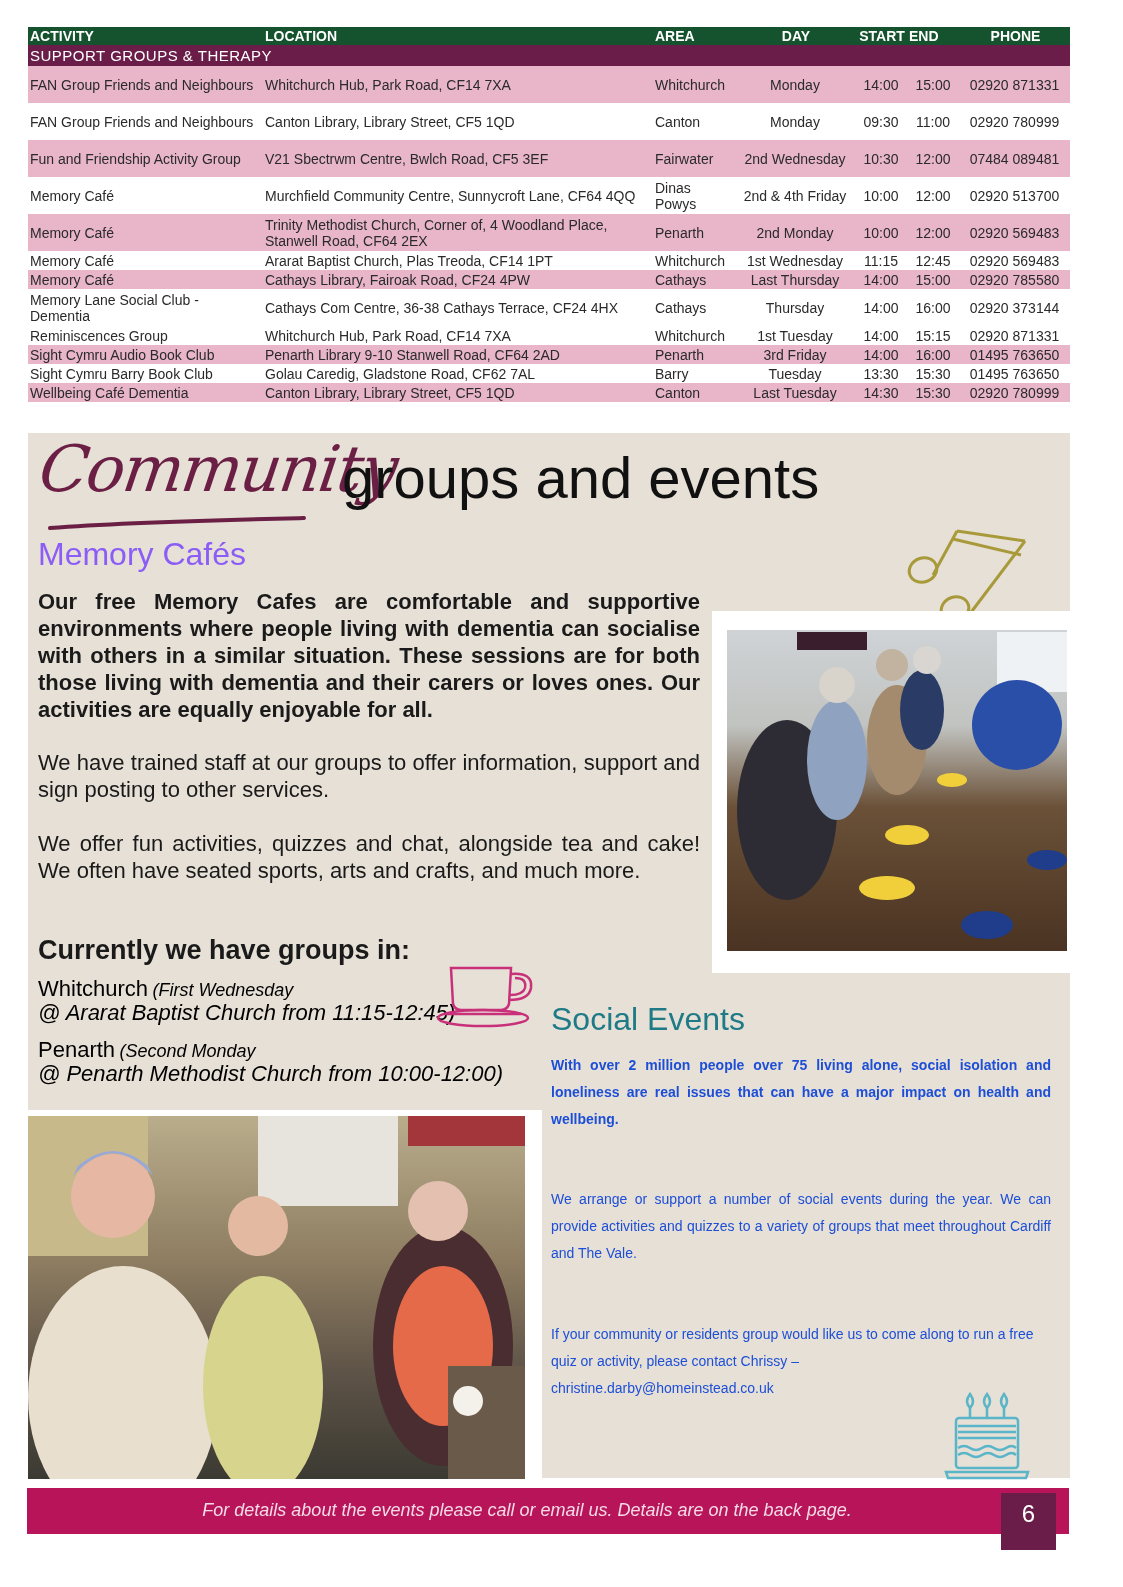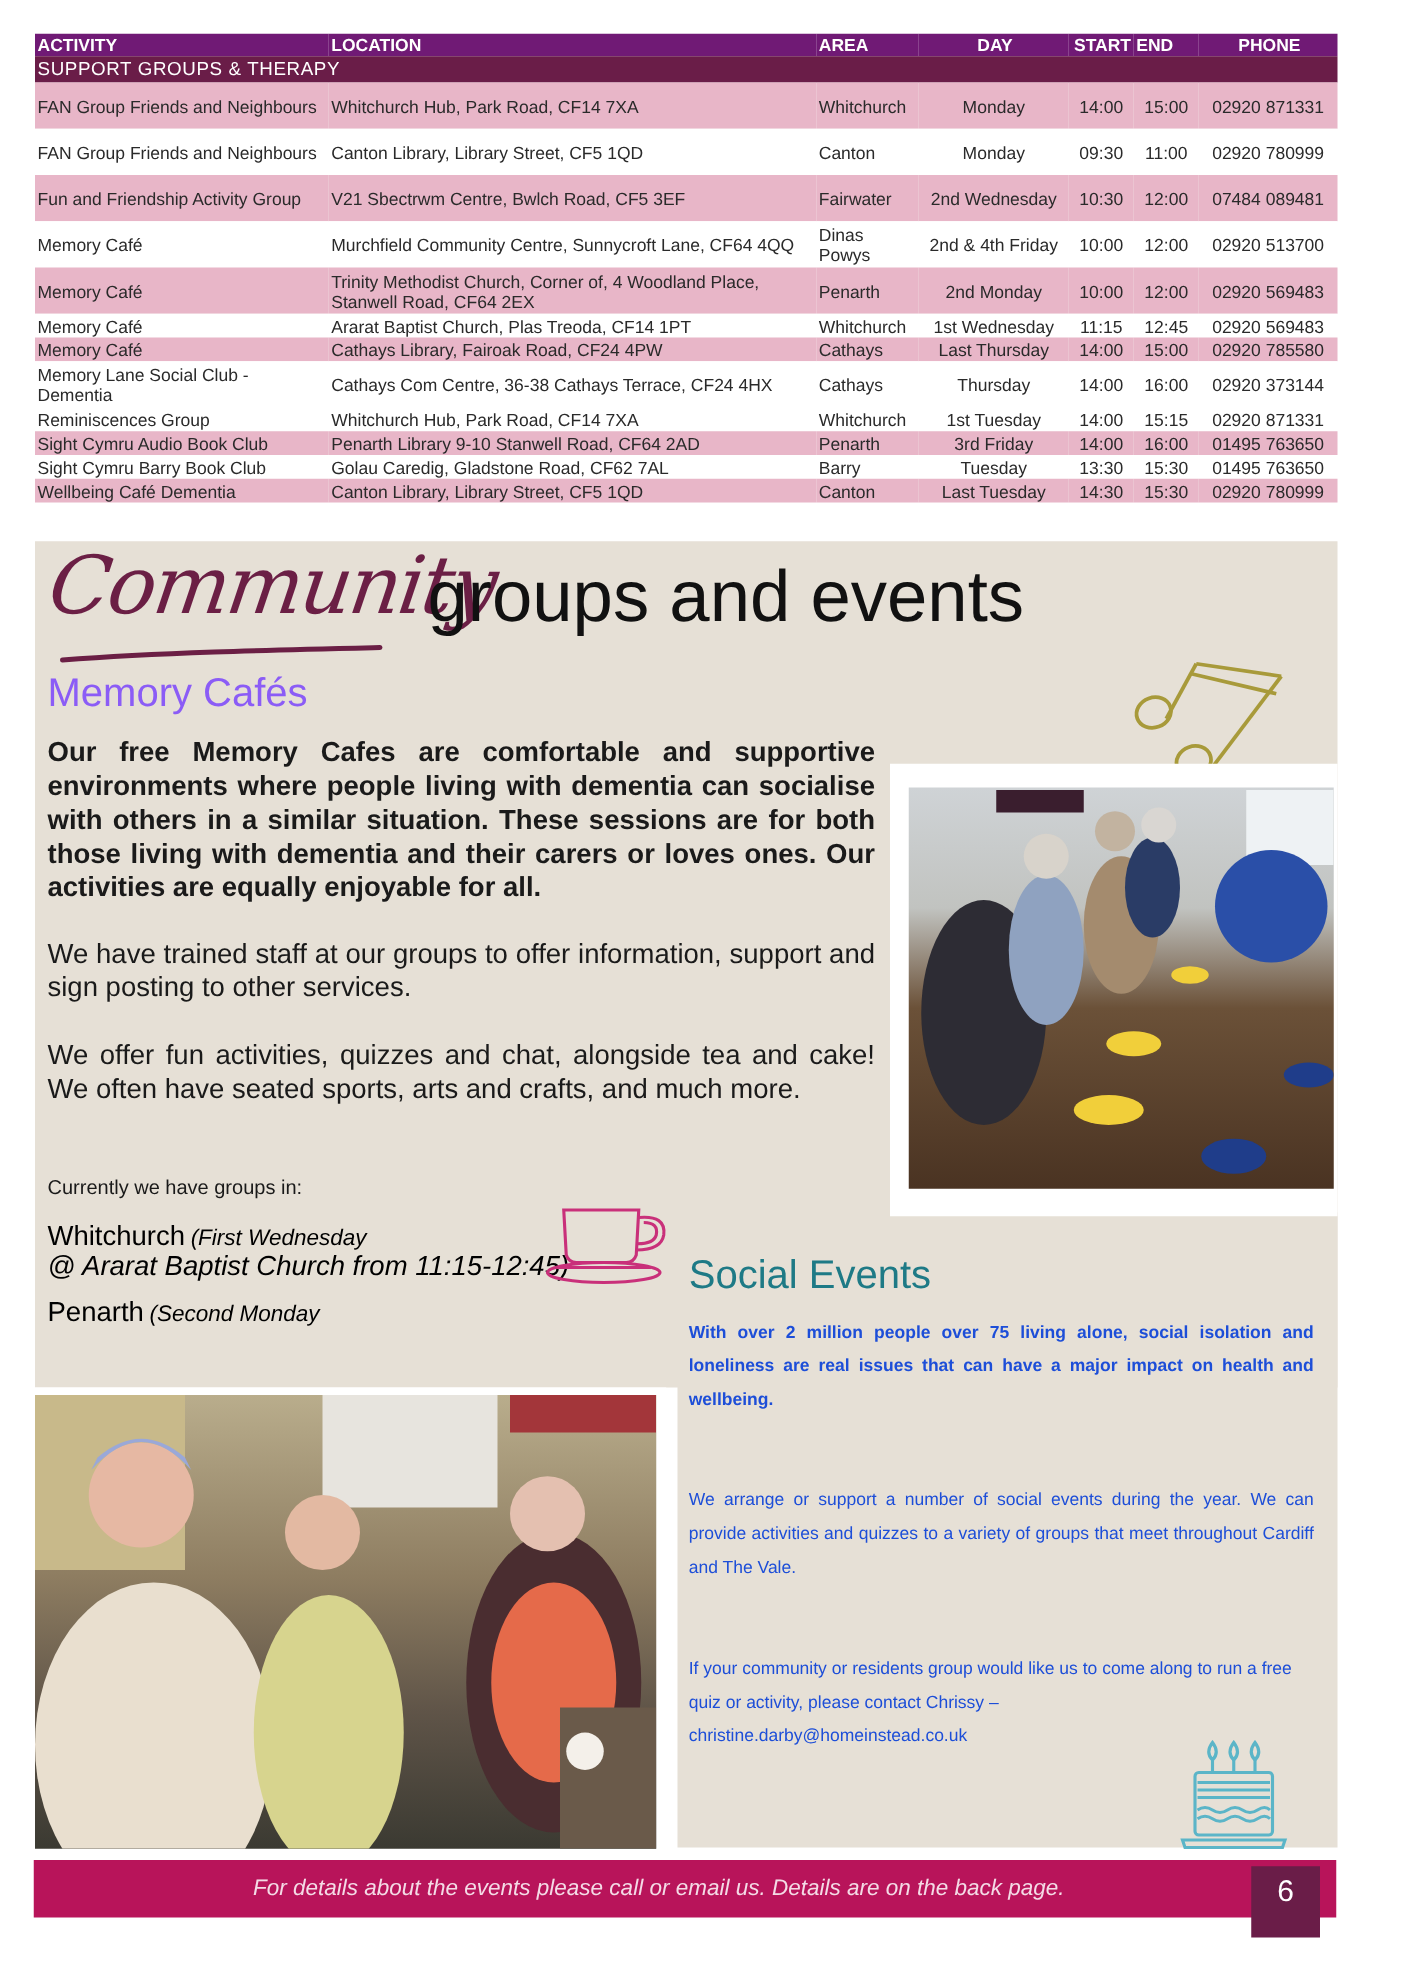--- a/index.html
+++ b/index.html
@@ -1,21 +1,21 @@
 <!DOCTYPE html>
 <html><head>
 <meta charset="utf-8">
 <style>
   * { box-sizing: border-box; margin: 0; padding: 0; }
   html, body { width: 1123px; height: 1587px; background: #ffffff; overflow: hidden; }
   body { position: relative; font-family: "DejaVu Sans", "Liberation Sans", sans-serif; color: #1a1a1a; }
 
   
   .schedule { position: absolute; left: 28px; top: 27px; width: 1042px; border-collapse: collapse; table-layout: fixed; font-family: "Liberation Sans", sans-serif; font-size: 14px; color: #2a2a2a; }
-  .schedule th { background: #701a75; color: #fff; font-weight: bold; font-size: 14px; height: 18px; padding: 0 0 0 2px; text-align: left; line-height: 18px; }
+  .schedule th { background: #14532d; color: #fff; font-weight: bold; font-size: 14px; height: 18px; padding: 0 0 0 2px; text-align: left; line-height: 18px; }
   .schedule th.c { text-align: center; }
   .schedule .section td { background: #6a1d48; color: #fff; height: 21px; font-size: 15px; letter-spacing: 0.5px; padding: 0 2px; line-height: 21px; }
   .schedule td { padding: 0 2px; vertical-align: middle; line-height: 16px; }
   .schedule td.c { text-align: center; }
   .schedule tr.pink td { background: #e8b6c8; }
   .schedule tr.white td { background: #ffffff; }
   .schedule tr.h36 td { height: 37px; }
   .schedule tr.h19 td { height: 19px; }
 
   
@@ -26,21 +26,21 @@
   .script-underline { position: absolute; left: 48px; top: 516px; }
   .main-title { position: absolute; left: 342px; top: 444px; font-family: "Liberation Sans", sans-serif; font-size: 58px; color: #111; }
 
   .memory-heading { position: absolute; left: 38px; top: 536px; font-family: "Liberation Sans", sans-serif; font-size: 32px; color: #8b5cf6; }
 
   .para { position: absolute; left: 38px; width: 662px; font-family: "Liberation Sans", sans-serif; font-size: 22px; line-height: 27px; text-align: justify; color: #1a1a1a; }
   .para.bold { font-weight: bold; }
   .p1 { top: 588px; }
   .p2 { top: 749px; }
   .p3 { top: 830px; }
-  .p4 { top: 937px; font-size: 16px; }
+  .p4 { top: 937px; font-size: 27px; font-weight: bold; }
 
   .group { position: absolute; left: 38px; font-family: "Liberation Sans", sans-serif; color: #000000; }
   .group .town { font-size: 22px; }
   .group .when { font-style: italic; font-size: 18px; }
   .group .where { display: block; font-style: italic; font-size: 22px; line-height: 22px; }
   .g1 { top: 976px; }
   .g2 { top: 1037px; }
 
   
   .photo-frame { position: absolute; left: 712px; top: 611px; width: 358px; height: 362px; background: #ffffff; }
@@ -231,20 +231,21 @@
 <div class="para p4">Currently we have groups in:</div>
 
 <div class="group g1">
   <span class="town">Whitchurch</span>
   <span class="when">(First Wednesday</span>
   <span class="where">@ Ararat Baptist Church from 11:15-12:45)</span>
 </div>
 <div class="group g2">
   <span class="town">Penarth</span>
   <span class="when">(Second Monday</span>
+  <span class="where">@ Penarth Methodist Church from 10:00-12:00)</span>
 </div>
 
 <svg class="icon" style="left:435px; top:962px;" width="100" height="70" viewBox="0 0 100 70">
   <g fill="none" stroke="#c9307a" stroke-width="2.5">
     <path d="M16 6 L 76 6 L 74 42 Q 72 48 66 48 L 26 48 Q 20 48 18 42 Z"></path>
     <path d="M76 12 Q 98 10 96 26 Q 94 38 74 38"></path>
     <path d="M80 16 Q 92 16 90 26 Q 88 33 75 33"></path>
     <ellipse cx="48" cy="56" rx="45" ry="8"></ellipse>
     <path d="M10 52 L 86 52"></path>
   </g>

